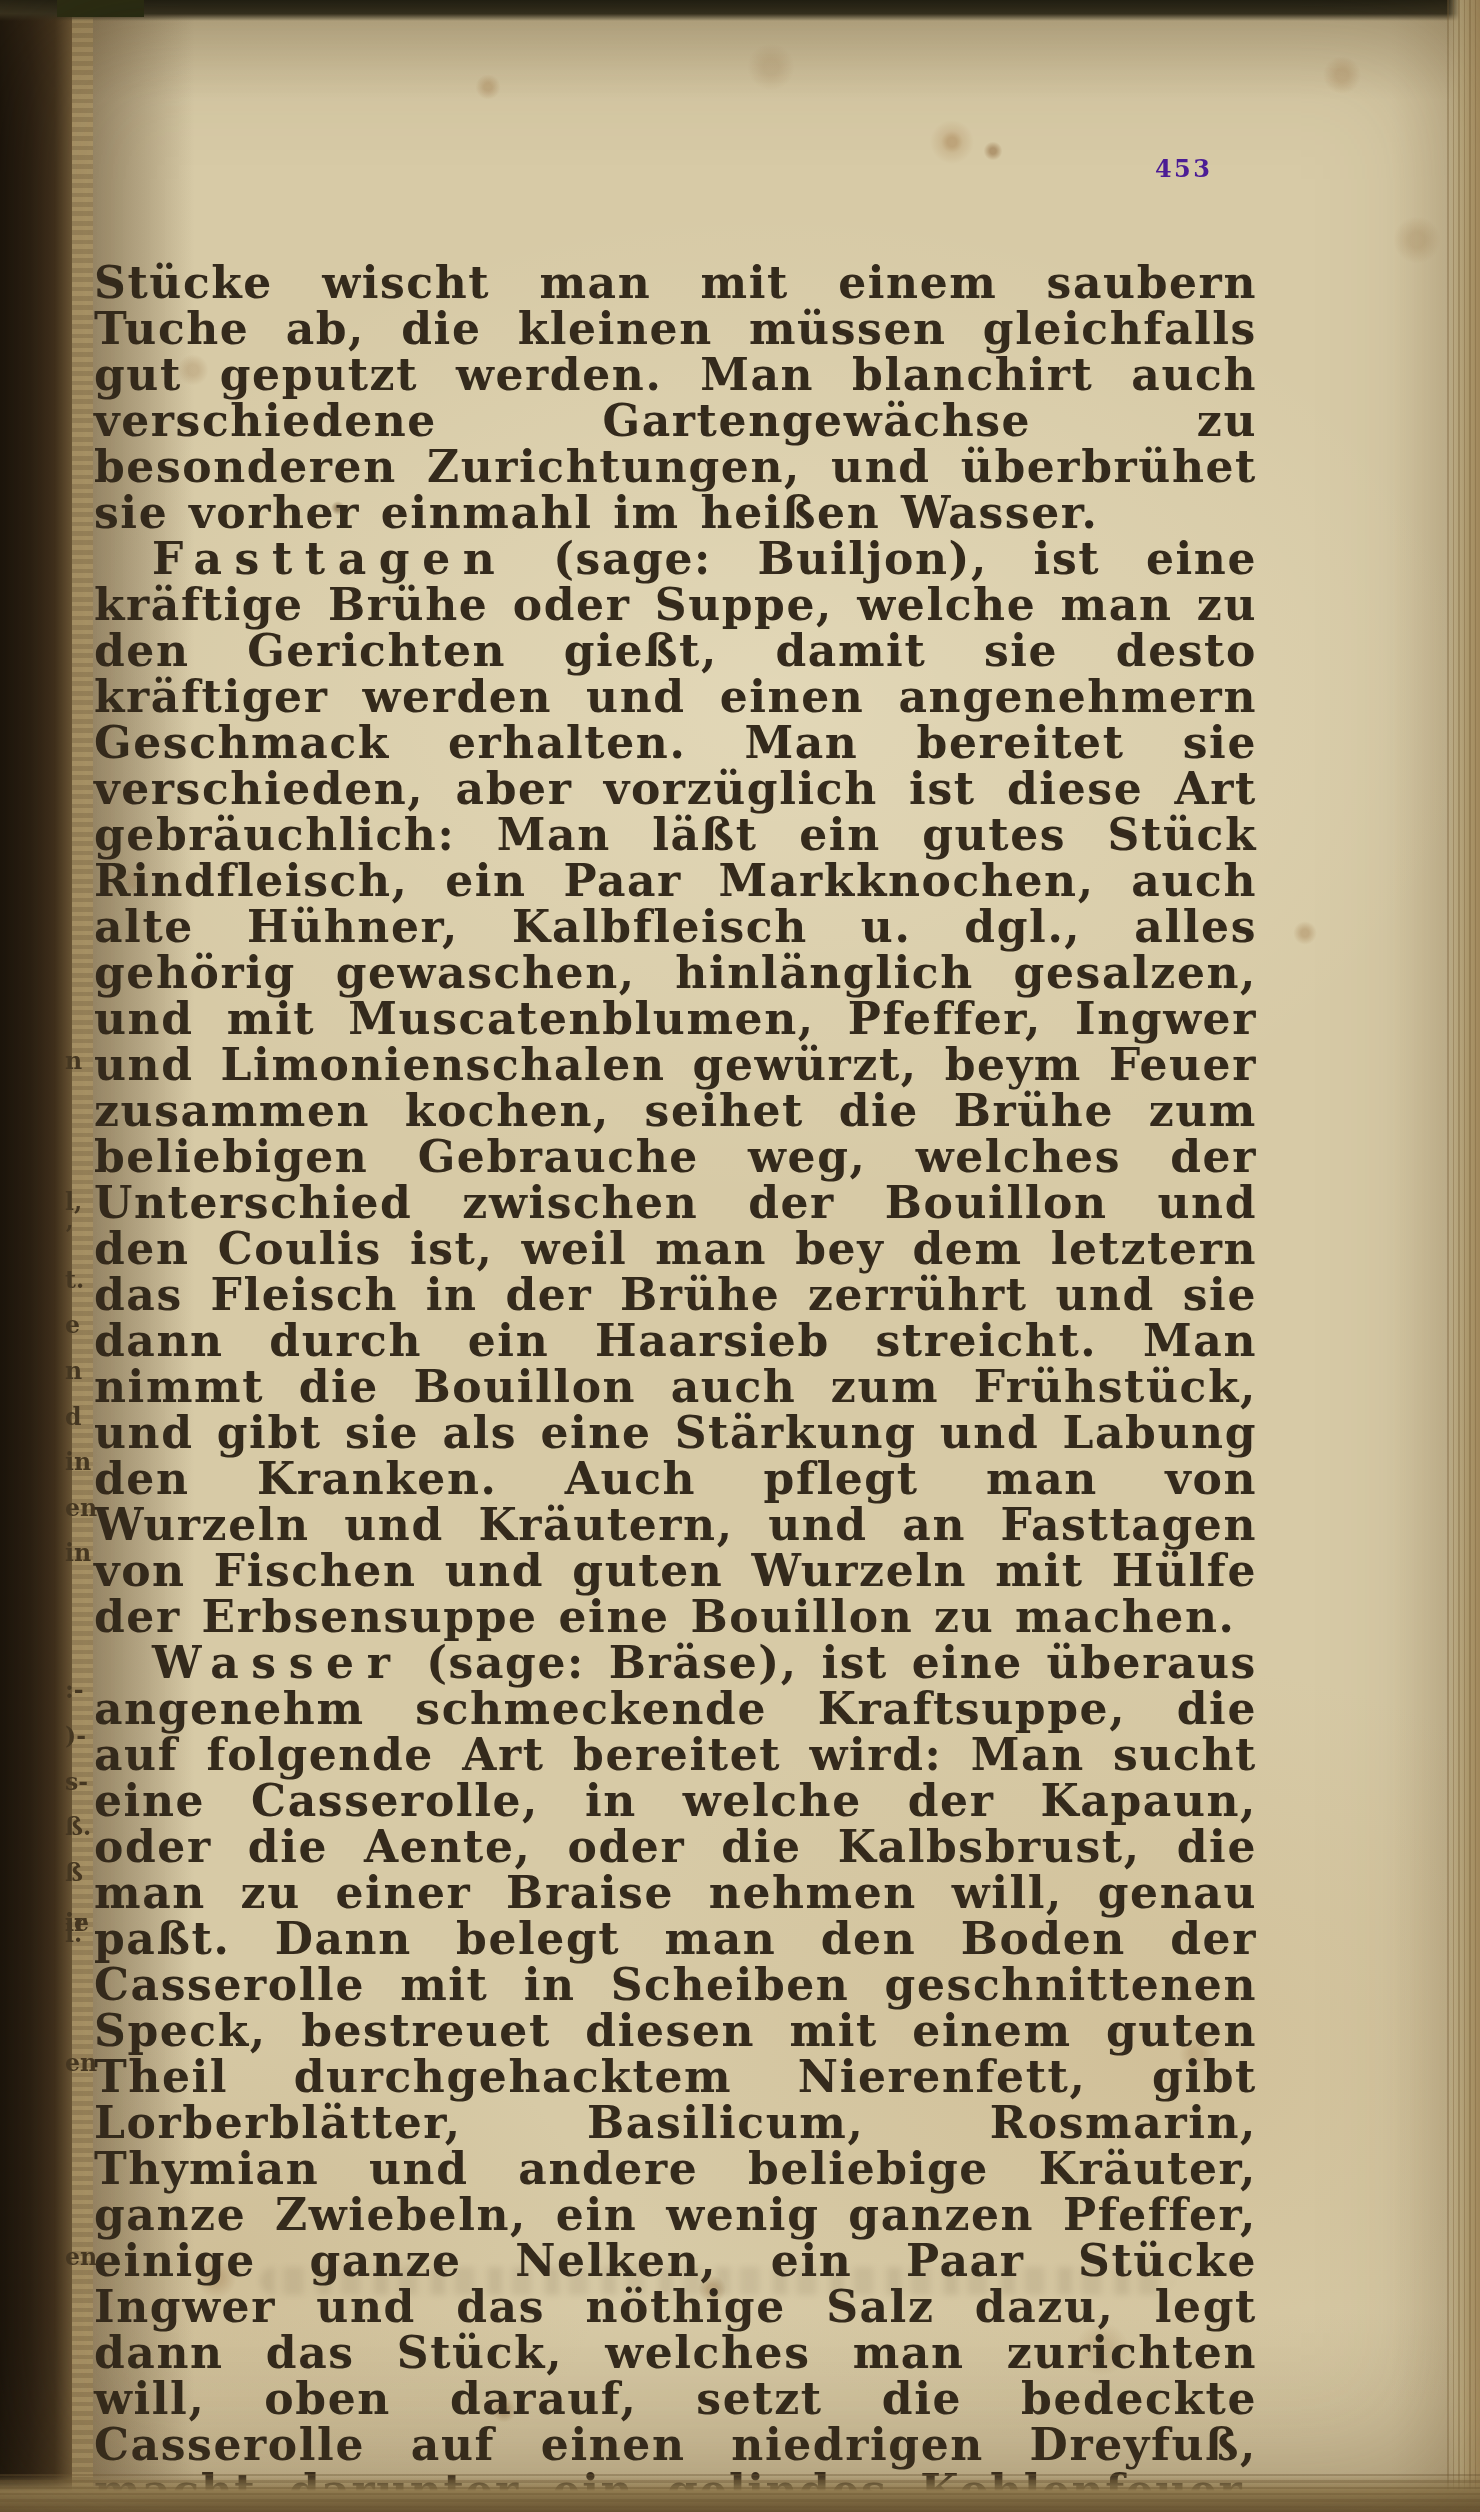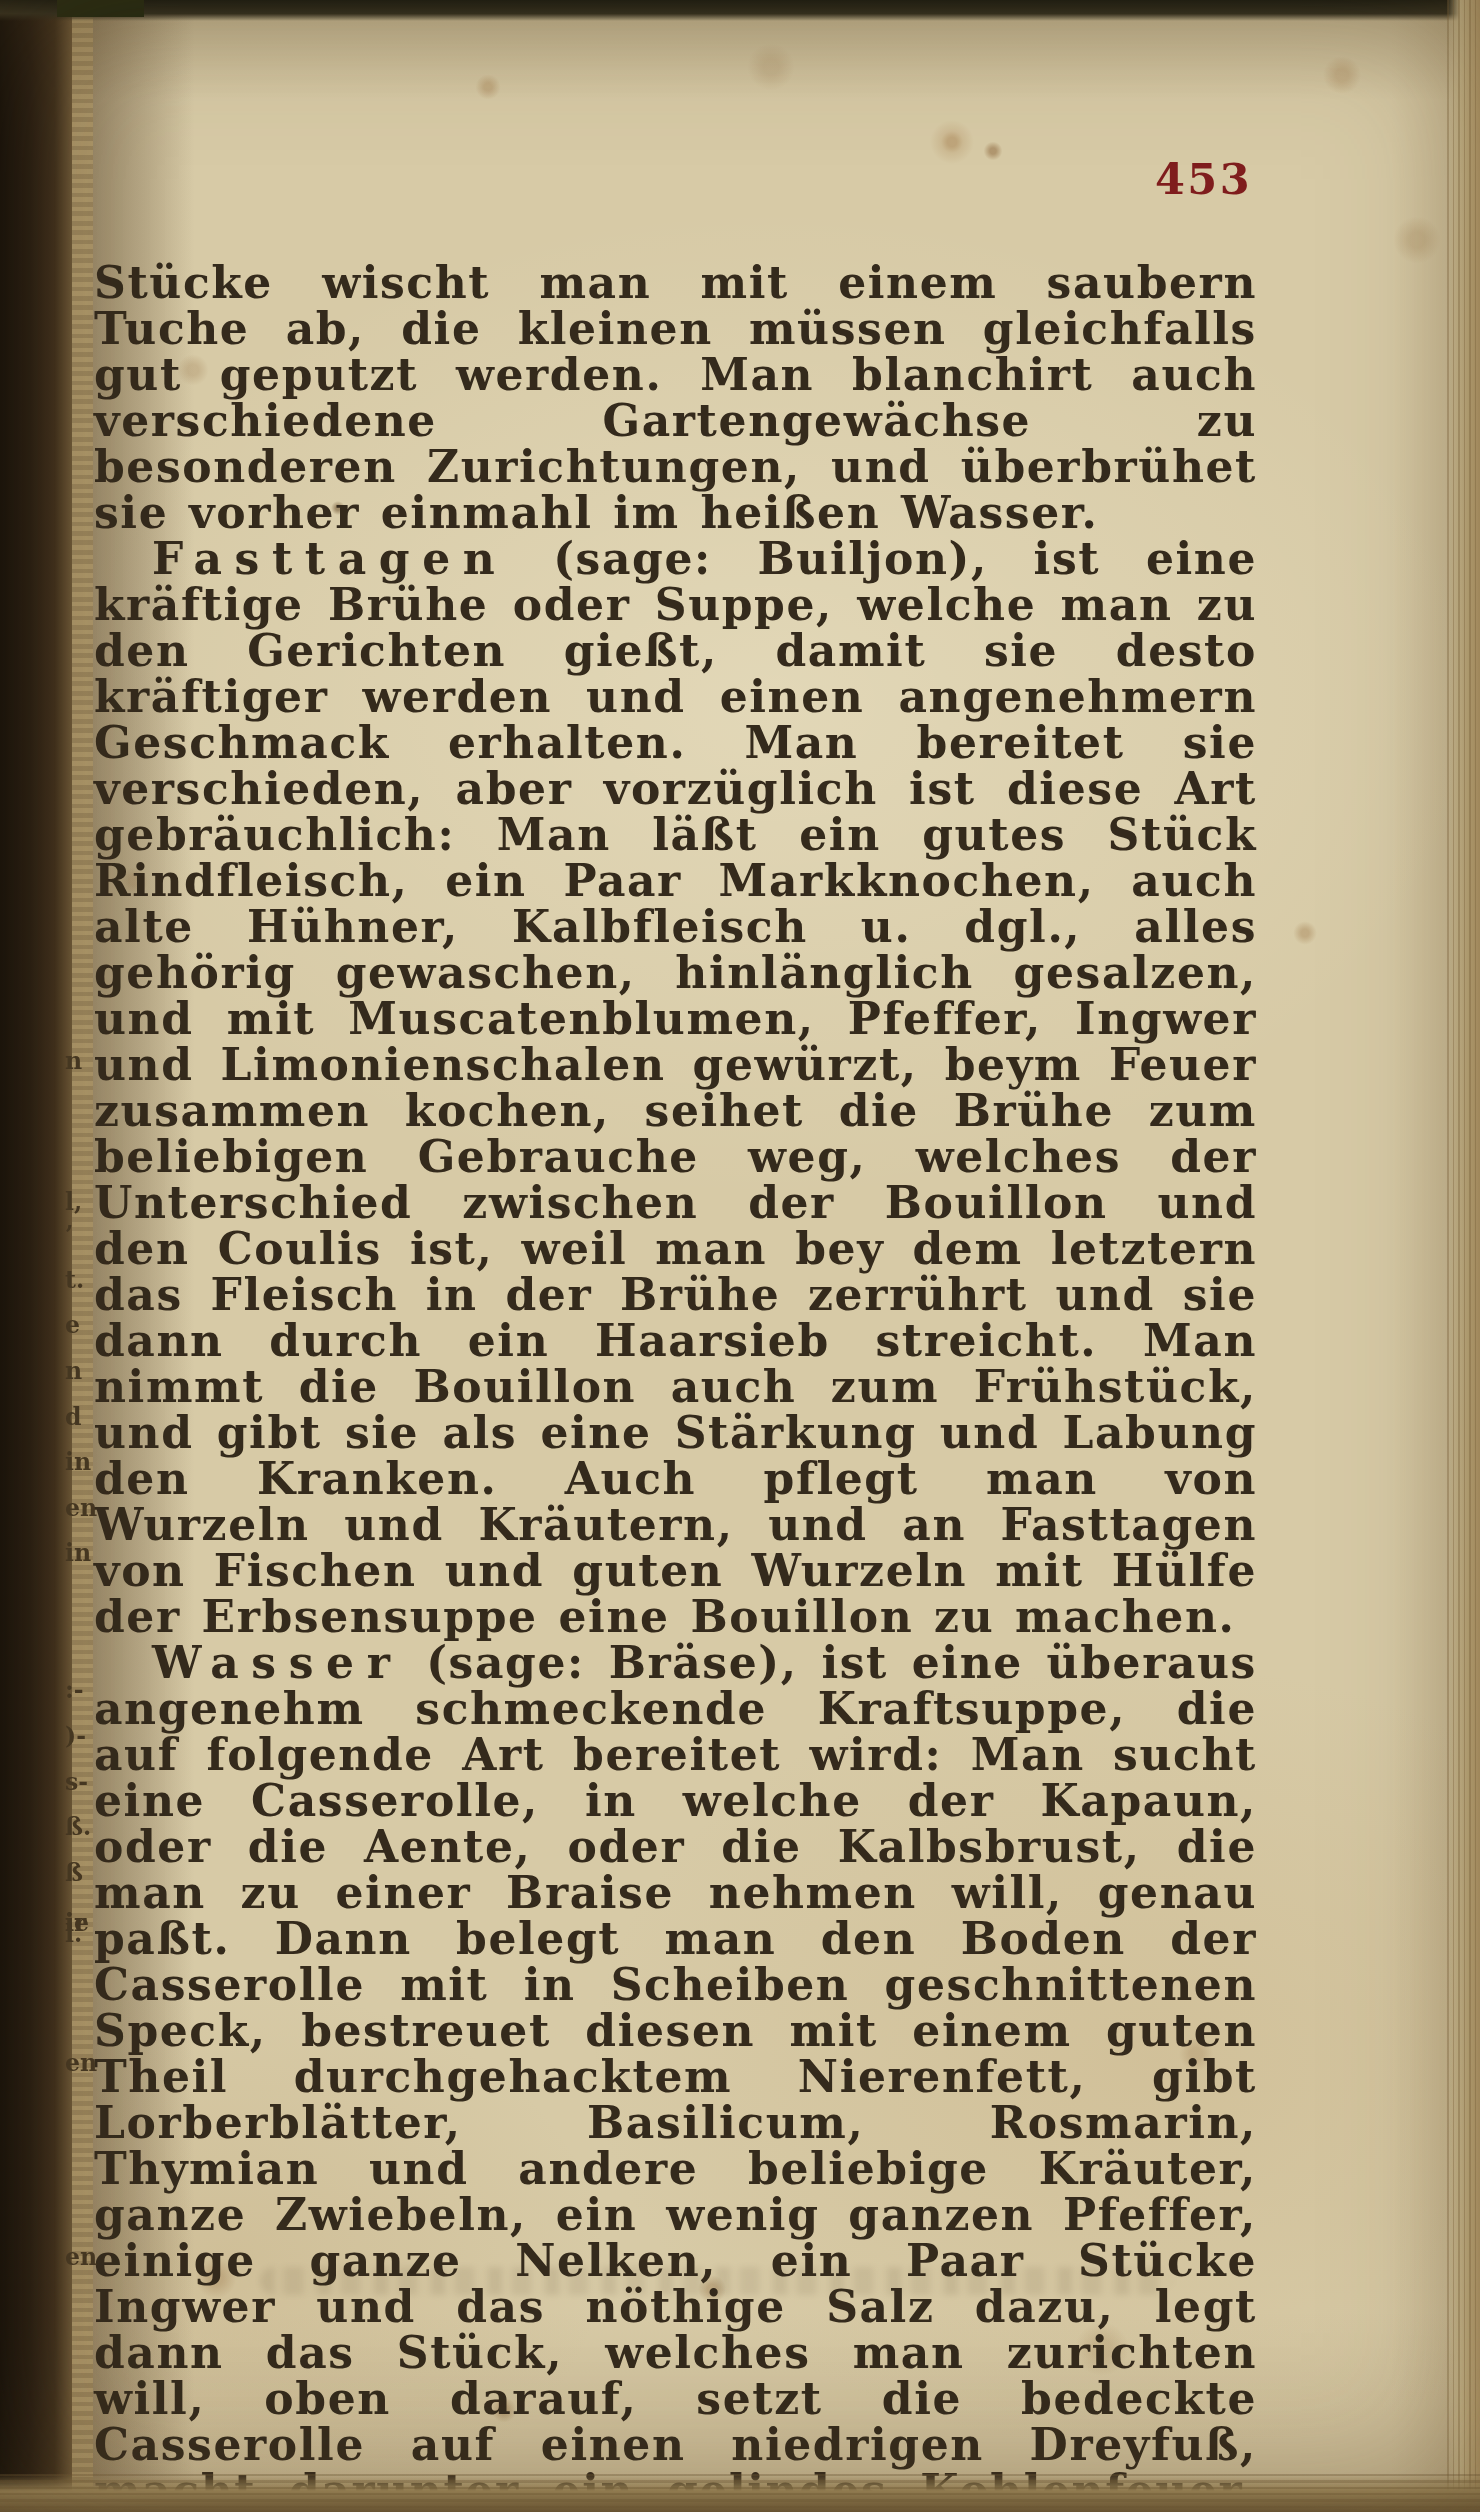--- a/index.html
+++ b/index.html
@@ -95,21 +95,21 @@
       rgba(92,76,50,.28) 0 14px, rgba(92,76,50,.04) 14px 23.6px,
       rgba(92,76,50,.24) 23.6px 43px, rgba(92,76,50,.03) 43px 57px);
     filter: blur(3.1px);
     opacity: .45;
     border-radius: 14px;
   }
 
   
   .page-number {
     position: absolute; left: 1155px; top: 154px; z-index: 2;
-    font-size: 43px; font-weight: 700; color: #7f1d1d; letter-spacing: 2.4px;
+    font-size: 24px; font-weight: 700; color: #4c1d95; letter-spacing: 2.4px;
   }
   .text-block {
     position: absolute; left: 94px; top: 260px; width: 1163px; z-index: 2;
     color: #342a1c;
     font-size: 44px; line-height: 46px; font-weight: 700;
     text-align: justify;
     letter-spacing: 1.6px; word-spacing: 3.9px;
   }
   .text-block p { margin: 0; }
   .text-block p.indent { text-indent: 58px; }

